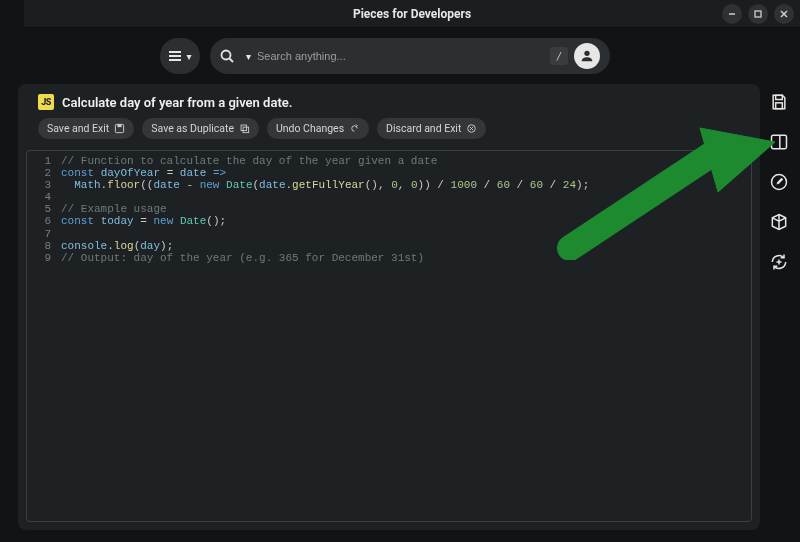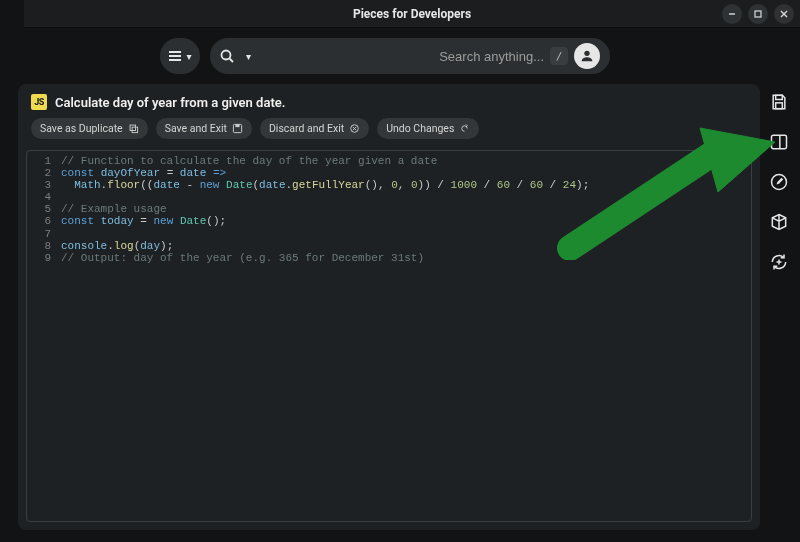--- a/index.html
+++ b/index.html
@@ -80,22 +80,21 @@
   .search-wrap .sicon {
     width: 26px; display:flex; align-items:center; justify-content:center;
     font-size: 16px; color:#e6e6e6;
   }
   .search-wrap input {
     flex: 1;
     background: transparent;
     border: none;
     outline: none;
     color: #e6e6e6;
-    font-size: 13px;
-    text-align: right;
+    font-size: 11px;
   }
   .search-wrap input::placeholder { color: #9c9c9c; }
   .key-hint {
     width: 18px; height: 18px; border-radius: 4px;
     background: #3a3d3f; color:#cfcfcf;
     font-size: 10px; display:flex;align-items:center;justify-content:center;
     font-style: italic;
   }
   .avatar {
     width: 26px; height: 26px; border-radius: 50%;
@@ -106,21 +105,21 @@
 
   
   .main {
     position: absolute;
     top: 84px;
     left: 18px;
     right: 40px;
     bottom: 12px;
     background: #1e2123;
     border-radius: 8px;
-    padding: 10px 12px 12px 13px;
+    padding: 10px 12px 12px 20px;
   }
   .snippet-header {
     display: flex;
     align-items: center;
     gap: 8px;
     font-size: 13px;
     font-weight: 600;
     color: #f0f0f0;
     margin-bottom: 8px;
   }
@@ -263,46 +262,46 @@
   </div>
 </div>
 
 <div class="main">
   <div class="snippet-header">
     <div class="js-badge">JS</div>
     <div>Calculate day of year from a given date.</div>
   </div>
   <div class="chip-row">
     <div class="chip">
+      <span>Save and Exit</span>
+      <svg class="ci" viewBox="0 0 16 16">
+          <rect x="2" y="2" width="12" height="12" rx="1.5" fill="none" stroke="#cfcfcf" stroke-width="1.4"></rect>
+          <rect x="5" y="2" width="6" height="4" fill="#cfcfcf"></rect>
+        </svg>
+    </div>
+    <div class="chip">
       <span>Save as Duplicate</span>
       <svg class="ci" viewBox="0 0 16 16">
           <rect x="3" y="3" width="8" height="8" fill="none" stroke="#cfcfcf" stroke-width="1.3"></rect>
           <rect x="6" y="6" width="8" height="8" fill="none" stroke="#cfcfcf" stroke-width="1.3"></rect>
         </svg>
     </div>
     <div class="chip">
-      <span>Save and Exit</span>
+      <span>Undo Changes</span>
       <svg class="ci" viewBox="0 0 16 16">
-          <rect x="2" y="2" width="12" height="12" rx="1.5" fill="none" stroke="#cfcfcf" stroke-width="1.4"></rect>
-          <rect x="5" y="2" width="6" height="4" fill="#cfcfcf"></rect>
+          <path d="M12 8a4 4 0 1 0-4 4" fill="none" stroke="#cfcfcf" stroke-width="1.3"></path>
+          <polyline points="10,2 12,4 10,6" fill="none" stroke="#cfcfcf" stroke-width="1.3"></polyline>
         </svg>
     </div>
     <div class="chip">
       <span>Discard and Exit</span>
       <svg class="ci" viewBox="0 0 16 16">
           <circle cx="8" cy="8" r="5.5" fill="none" stroke="#cfcfcf" stroke-width="1.3"></circle>
           <line x1="5.5" y1="5.5" x2="10.5" y2="10.5" stroke="#cfcfcf" stroke-width="1.3"></line>
           <line x1="10.5" y1="5.5" x2="5.5" y2="10.5" stroke="#cfcfcf" stroke-width="1.3"></line>
-        </svg>
-    </div>
-    <div class="chip">
-      <span>Undo Changes</span>
-      <svg class="ci" viewBox="0 0 16 16">
-          <path d="M12 8a4 4 0 1 0-4 4" fill="none" stroke="#cfcfcf" stroke-width="1.3"></path>
-          <polyline points="10,2 12,4 10,6" fill="none" stroke="#cfcfcf" stroke-width="1.3"></polyline>
         </svg>
     </div>
   </div>
   <div class="editor" id="editor">
       <div style="height:4px"></div>
       <div class="code-row"><div class="ln">1</div><div class="code"><span class="c-cmt">// Function to calculate the day of the year given a date</span></div></div>
       <div class="code-row"><div class="ln">2</div><div class="code"><span class="c-kw">const</span> <span class="c-id">dayOfYear</span> = <span class="c-id">date</span> <span class="c-kw">=&gt;</span></div></div>
       <div class="code-row"><div class="ln">3</div><div class="code">  <span class="c-id">Math</span>.<span class="c-fn">floor</span>((<span class="c-id">date</span> - <span class="c-kw">new</span> <span class="c-cls">Date</span>(<span class="c-id">date</span>.<span class="c-fn">getFullYear</span>(), <span class="c-num">0</span>, <span class="c-num">0</span>)) / <span class="c-num">1000</span> / <span class="c-num">60</span> / <span class="c-num">60</span> / <span class="c-num">24</span>);</div></div>
       <div class="code-row"><div class="ln">4</div><div class="code"></div></div>
       <div class="code-row"><div class="ln">5</div><div class="code"><span class="c-cmt">// Example usage</span></div></div>

